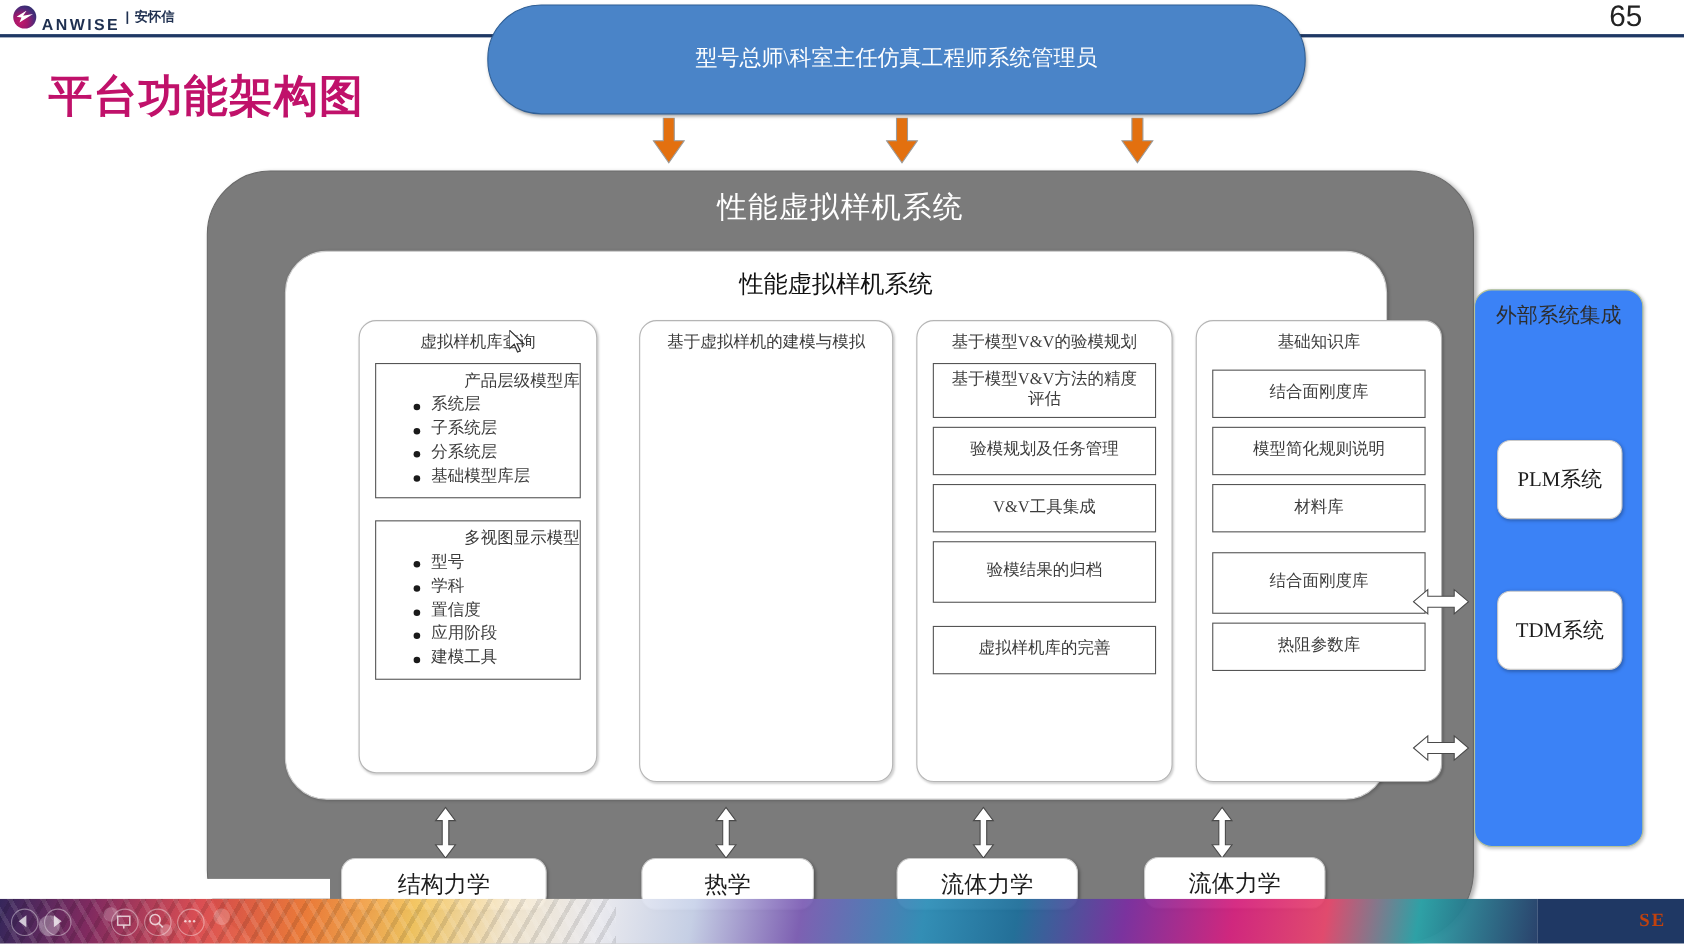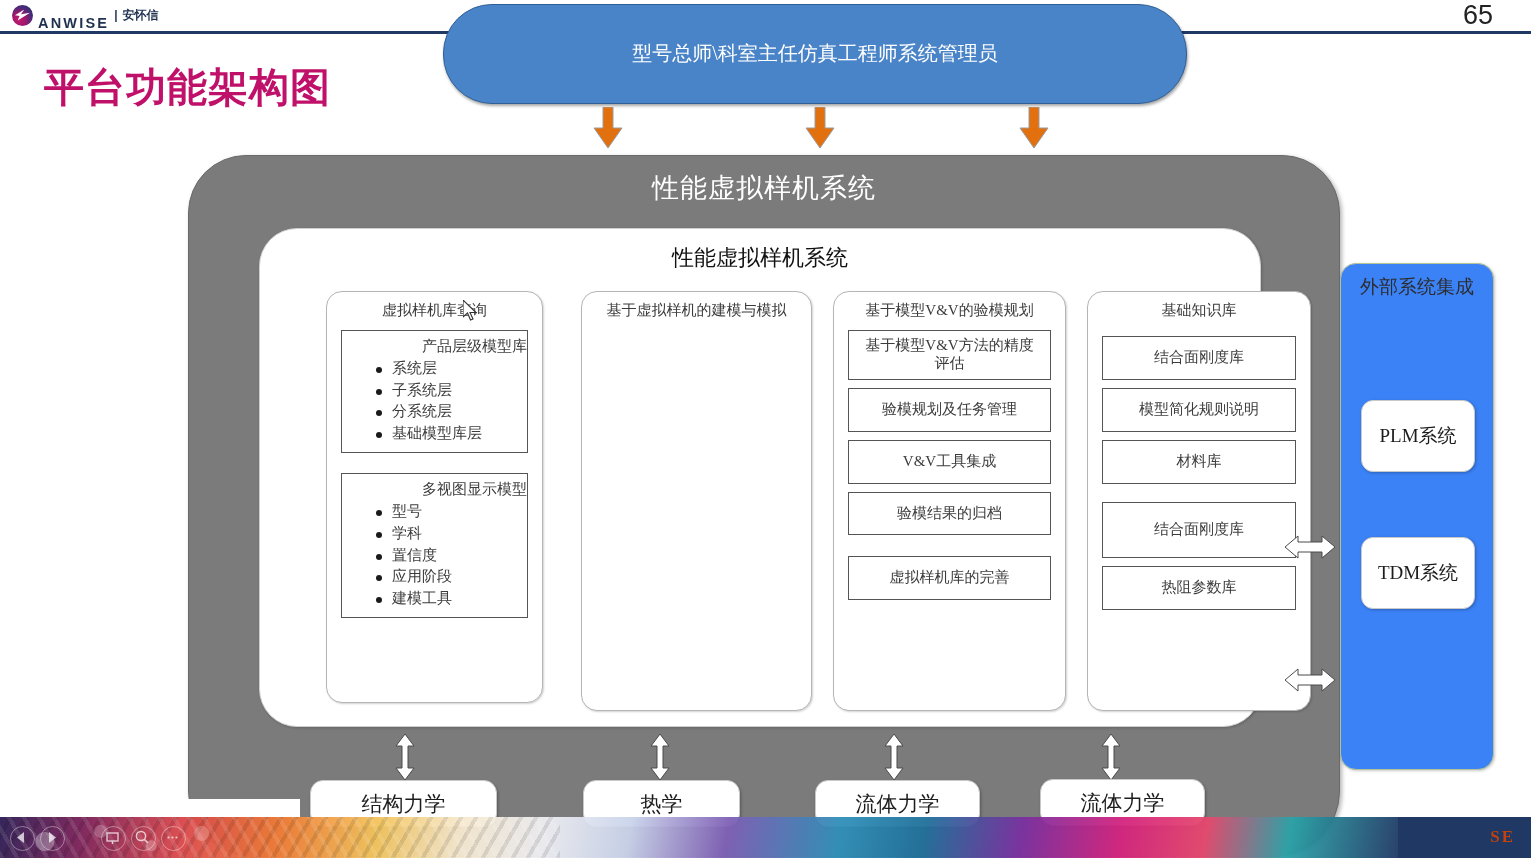--- a/index.html
+++ b/index.html
@@ -279,21 +279,21 @@
       <div class="col" style="left:321px;width:229px;height:418px;">
         <div class="col-title">基于虚拟样机的建模与模拟</div>
       </div>
 
       <div class="col" style="left:573px;width:231px;height:418px;">
         <div class="col-title">基于模型V&amp;V的验模规划</div>
         <div class="col-body">
           <div class="cell" style="height:50px;">基于模型V&amp;V方法的精度<br>评估</div>
           <div class="cell" style="height:44px;">验模规划及任务管理</div>
           <div class="cell" style="height:44px;">V&amp;V工具集成</div>
-          <div class="cell" style="height:43px;margin-top:6px;">验模结果的归档</div>
+          <div class="cell" style="height:56px;margin-top:6px;">验模结果的归档</div>
           <div class="cell" style="height:44px;margin-top:21px;">虚拟样机库的完善</div>
         </div>
       </div>
 
       <div class="col" style="left:827px;width:222px;height:418px;">
         <div class="col-title">基础知识库</div>
         <div class="col-body">
           <div class="cell" style="height:44px;margin-top:6px;">结合面刚度库</div>
           <div class="cell" style="height:44px;margin-top:6px;">模型简化规则说明</div>
           <div class="cell" style="height:44px;margin-top:6px;">材料库</div>

